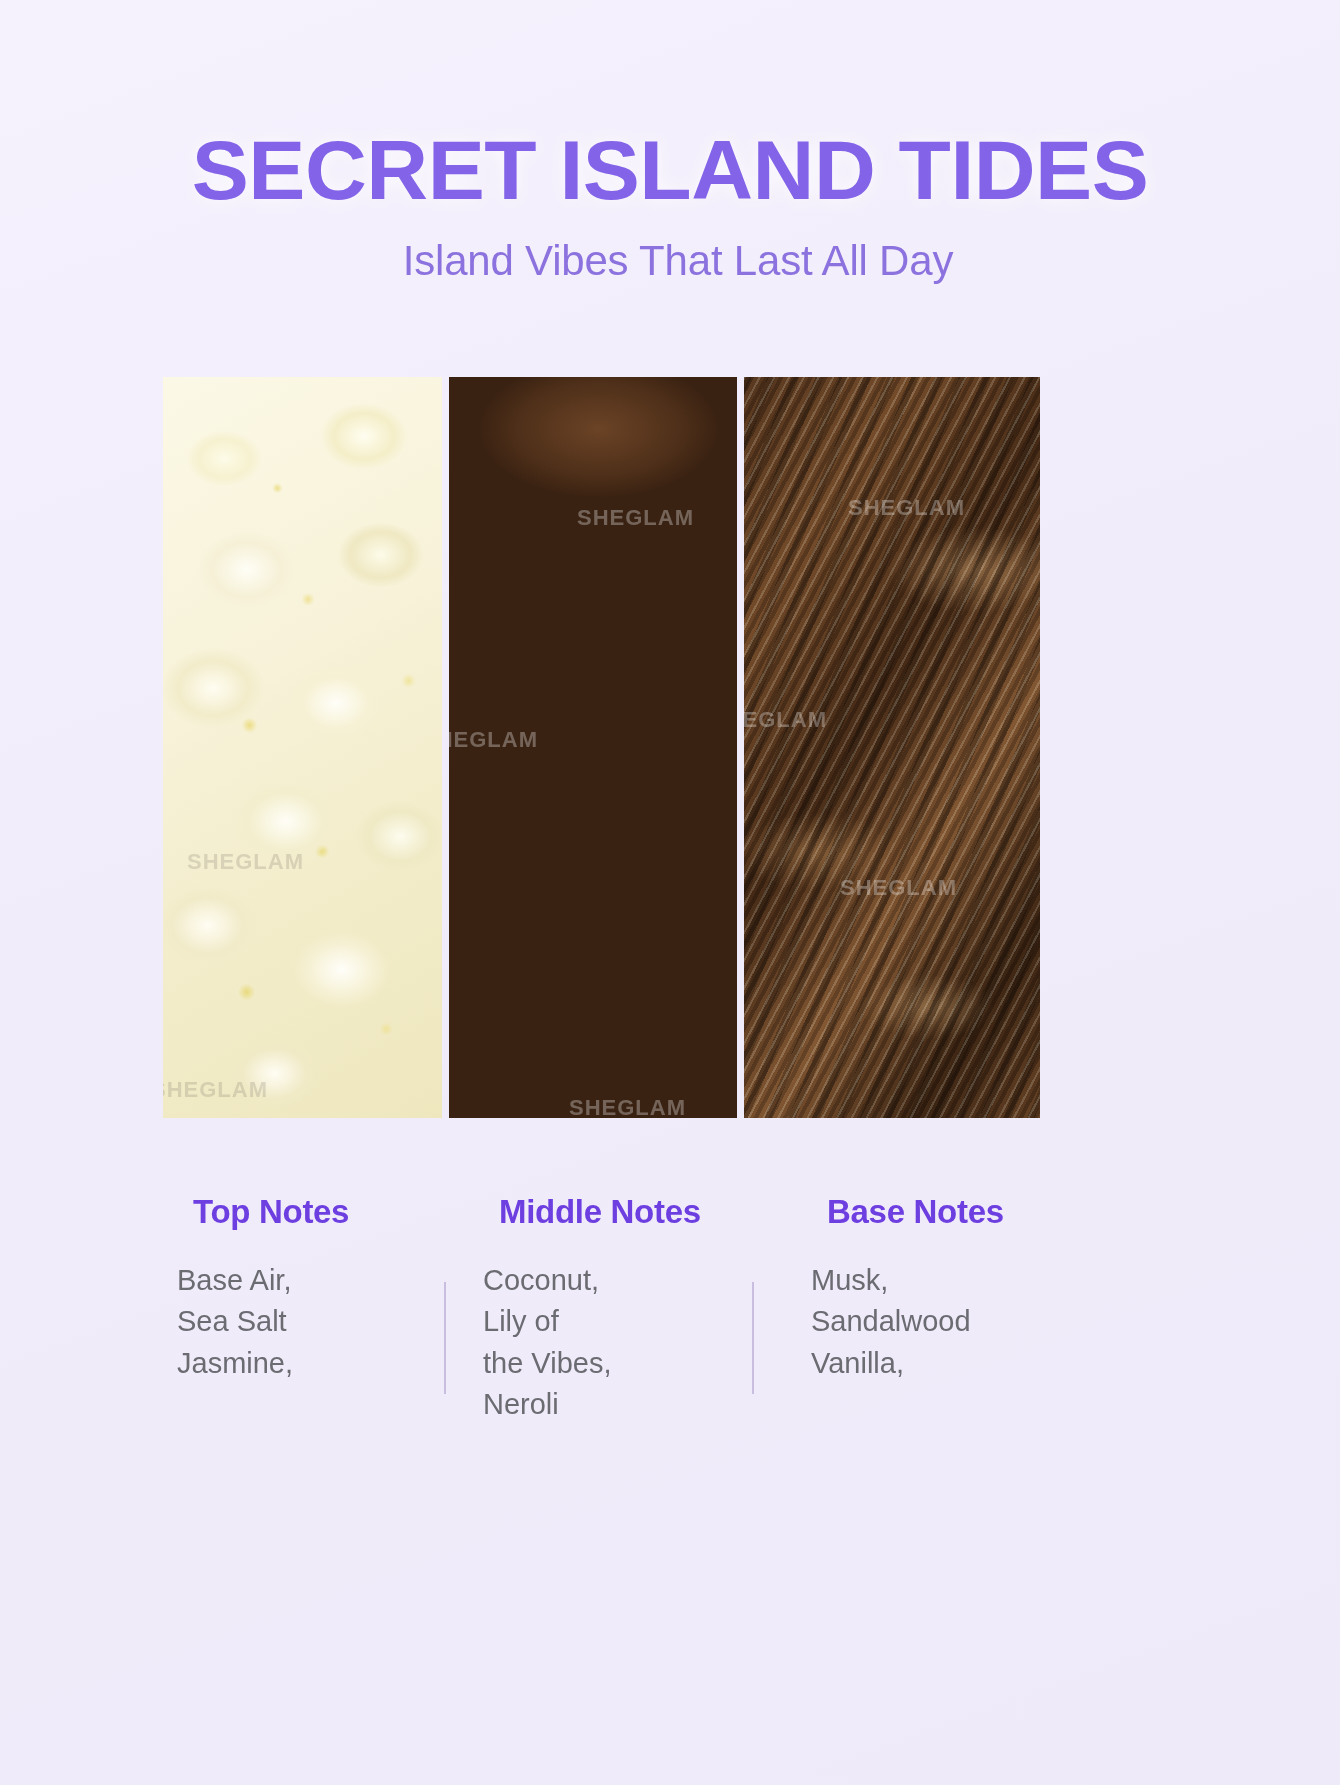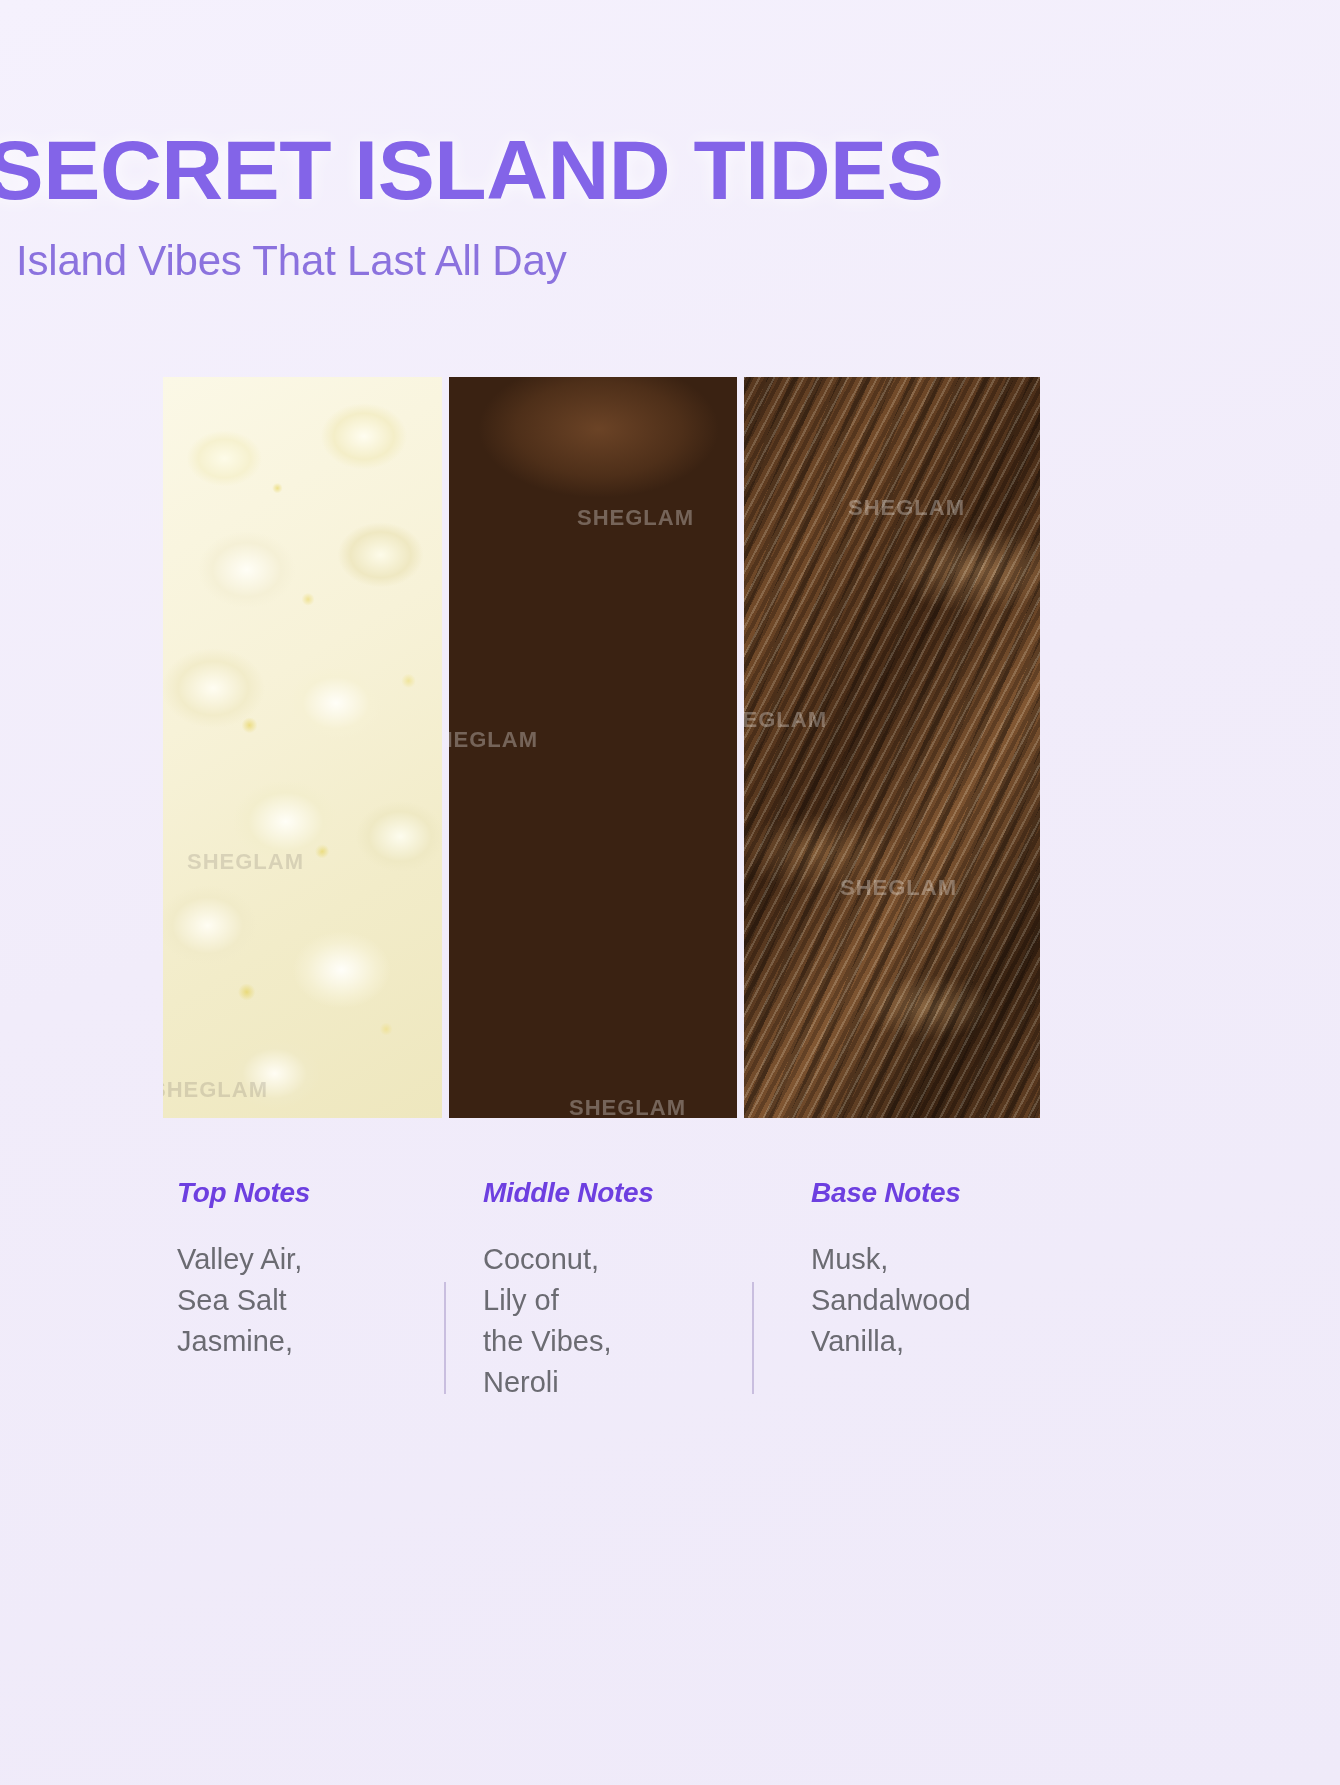--- a/index.html
+++ b/index.html
@@ -6,21 +6,21 @@
   body{
     width:1340px;height:1785px;
     background:#f2edfb;
     font-family:"Liberation Sans",sans-serif;
     overflow:hidden;
     position:relative;
   }
   .page{position:absolute;inset:0;background:linear-gradient(160deg,#f5f1fd 0%,#f1ecfa 45%,#efeaf9 100%);}
 
   
-  .header{position:absolute;left:0;right:0;top:128px;}
+  .header{position:absolute;left:0;right:0;top:128px;text-align:center;}
   .title{
     font-family:"Liberation Sans",sans-serif;
     font-weight:bold;
     font-size:84px;
     letter-spacing:-0.5px;
     line-height:1;
     color:#8364e8;
     transform:scaleX(1.02);
     margin:0;
     text-shadow:0 0 18px rgba(255,255,255,.85);
@@ -124,28 +124,27 @@
   .notes{
     position:absolute;
     left:163px;top:1178px;
     width:900px;height:260px;
   }
   .col{position:absolute;top:0;}
   .col.c1{left:14px;width:240px;}
   .col.c2{left:320px;width:250px;}
   .col.c3{left:648px;width:252px;}
   .note-head{
-    margin:0;
-    font-size:28px;
+    margin:16px;
+    font-size:33px;
     font-weight:bold;
     letter-spacing:-0.3px;
     color:#6d3fe0;
     line-height:1.1;
     white-space:nowrap;
-    font-style:italic;
   }
   .note-list{
     margin:30px 0 0 0;
     font-size:29px;
     line-height:1.42;
     color:#6b6b72;
     font-weight:400;
   }
   .note-list div{white-space:nowrap;}
   .divider{
@@ -189,21 +188,21 @@
       <span class="wm h">SHEGLAM</span>
     </div>
 
   </div>
 
   <div class="notes">
 
     <div class="col c1">
       <p class="note-head">Top Notes</p>
       <div class="note-list">
-        <div>Valley Air,</div>
+        <div>Base Air,</div>
         <div>Sea Salt</div>
         <div>Jasmine,</div>
       </div>
     </div>
 
     <div class="divider d1"></div>
 
     <div class="col c2">
       <p class="note-head">Middle Notes</p>
       <div class="note-list">

